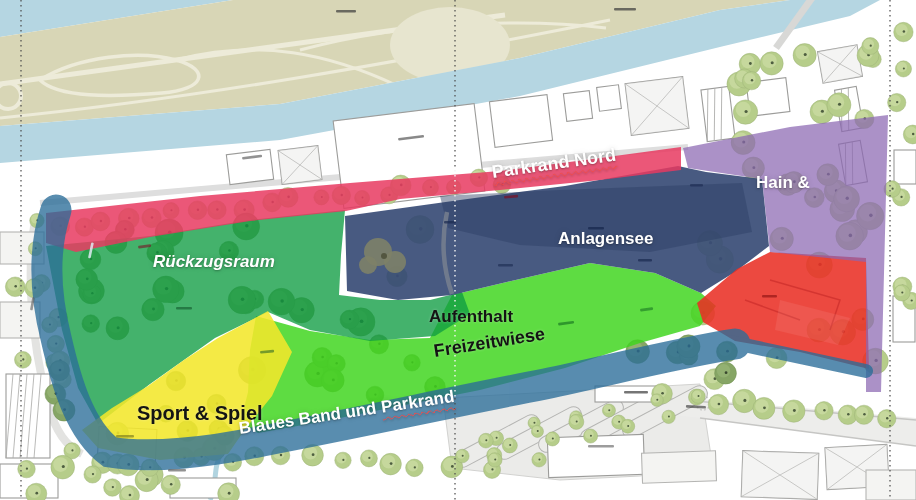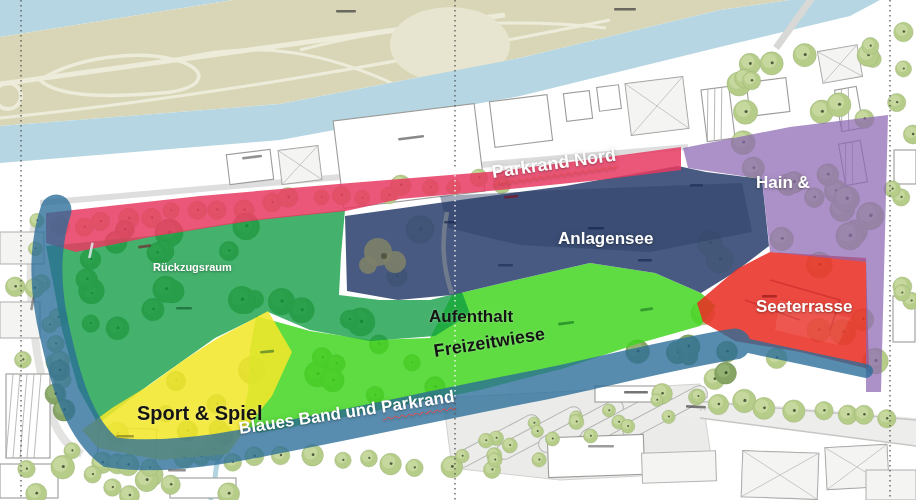--- a/index.html
+++ b/index.html
@@ -781,28 +781,27 @@
 </svg>
 
   <div class="zl white squiggle" style="left:492px;top:162px;font-size:18px;transform:rotate(-8deg);transform-origin:0 50%;">Parkrand Nord</div>
 
   <div class="zl white" style="left:548px;top:229px;font-size:17px;margin-left:10px;">Anlagensee</div>
 
   <div class="zl white two" style="left:756px;top:172px;width:158px;font-size:17px;line-height:22px;">
     <div>Hain &amp;</div>
   </div>
 
-  <div class="zl white two" style="left:153px;top:258px;width:168px;font-size:11px;line-height:19px;">
+  <div class="zl white two" style="left:153px;top:252px;width:168px;font-size:17px;line-height:19px;font-style:italic;">
     <div>Rückzugsraum</div>
   </div>
 
   <div class="zl dark" style="left:381px;top:307px;font-size:17px;margin-left:48px;">Aufenthalt</div>
 
   <div class="zl dark" style="left:434px;top:341px;font-size:18px;transform:rotate(-9deg);transform-origin:0 50%;">Freizeitwiese</div>
 
-  <div class="zl white" style="left:756px;top:297px;font-size:17px;">Seeterrasse</div>
 
   <div class="zl dark" style="left:137px;top:402px;font-size:20px;">Sport &amp; Spiel</div>
 
   <div class="zl white" style="left:239px;top:419px;font-size:17px;transform:rotate(-8.5deg);transform-origin:0 50%;">
     <span>Blaues Band und</span><span class="squiggle" style="margin-left:5px;">Parkrand</span>
   </div>
 </div>
 
 </body></html>

